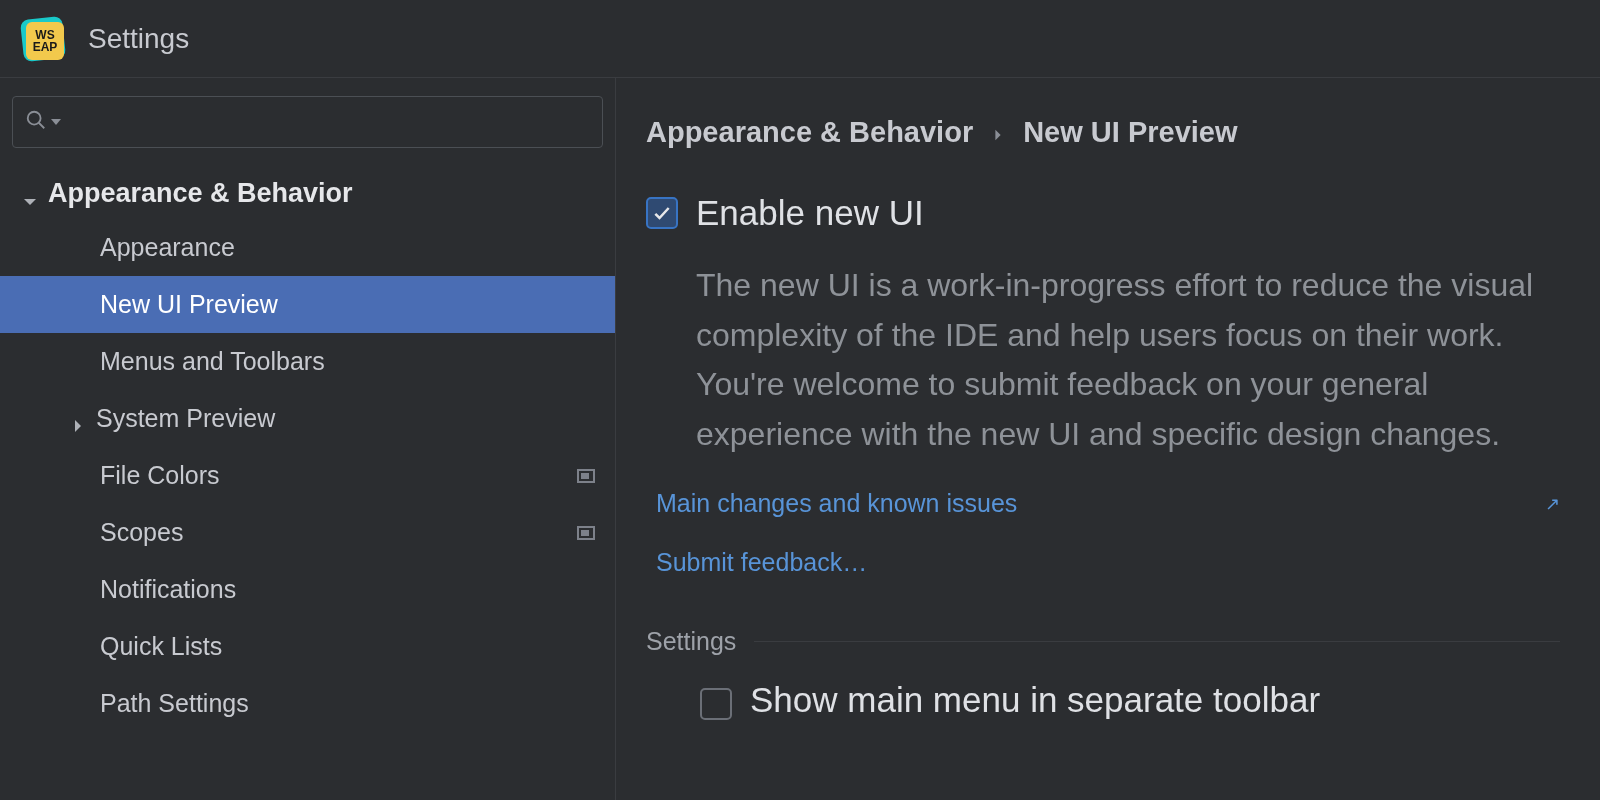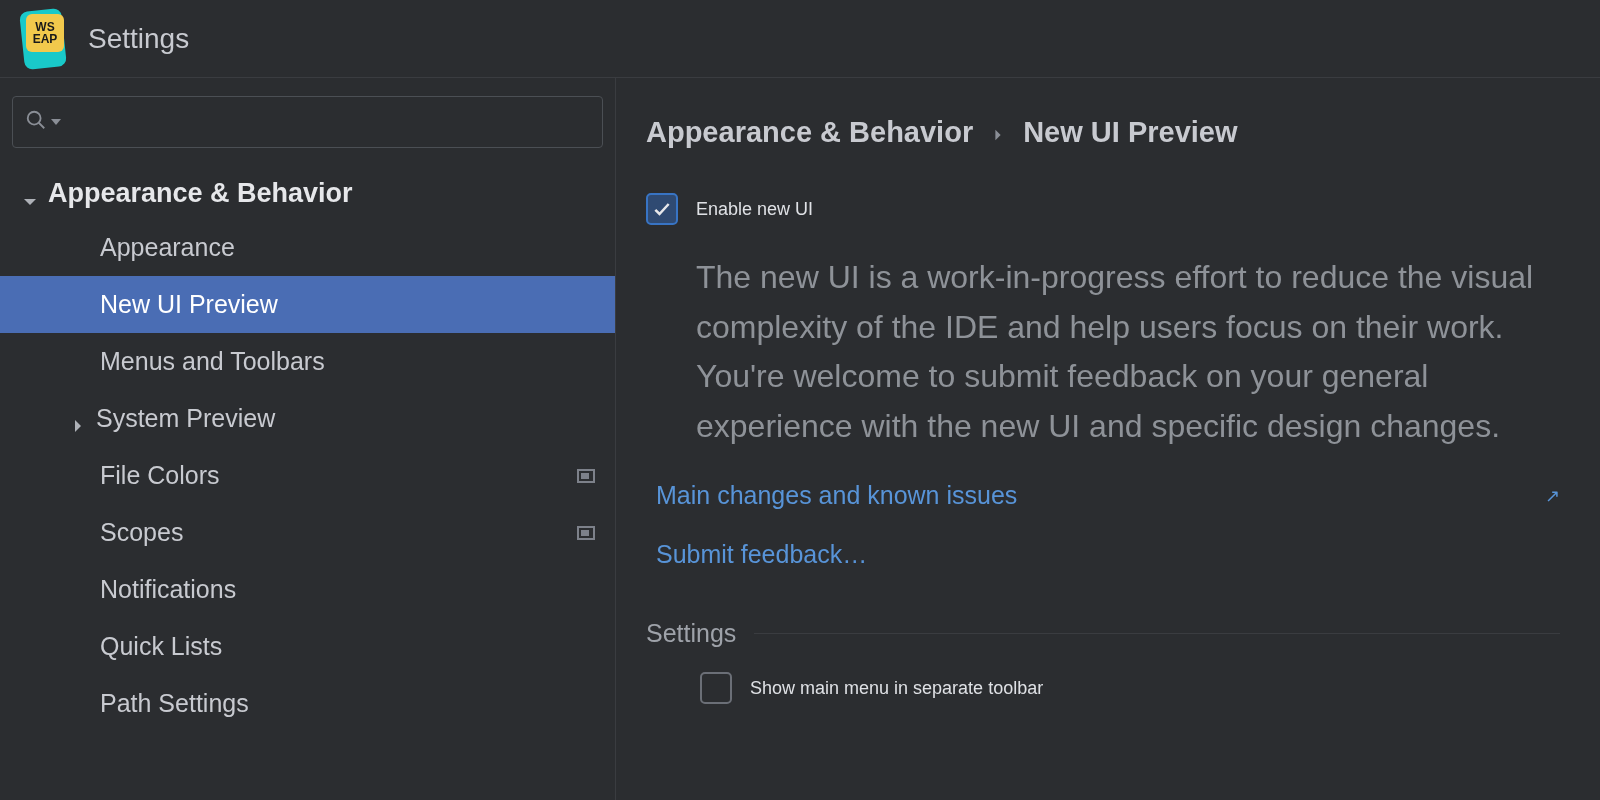--- a/index.html
+++ b/index.html
@@ -11,21 +11,21 @@
     overflow: hidden;
   }
   .titlebar {
     height: 78px;
     display: flex; align-items: center;
     padding: 0 22px;
     gap: 24px;
     border-bottom: 1px solid #3a3c40;
   }
   .app-icon {
-    width: 42px; height: 58px;
+    width: 42px; height: 42px;
     position: relative;
   }
   .app-icon .back {
     position: absolute; inset: 0;
     background: #19c9c9;
     border-radius: 8px;
     transform: rotate(-6deg);
   }
   .app-icon .front {
     position: absolute; inset: 4px 0 0 4px;
@@ -121,21 +121,21 @@
     border: 2px solid #3874c4;
     border-radius: 5px;
     background: #2f4a72;
     display: flex; align-items: center; justify-content: center;
   }
   .checkbox.unchecked {
     border-color: #6b6f77;
     background: transparent;
   }
   .checkbox svg { width: 20px; height: 20px; stroke: #e6e7ea; stroke-width: 3; fill: none; }
-  .check-label { font-size: 18px; color: #dfe1e5; }
+  .check-label { font-size: 35px; color: #dfe1e5; }
 
   .desc {
     color: #8e9298;
     font-size: 32px;
     line-height: 1.55;
     padding-left: 50px;
     margin-bottom: 30px;
     max-width: 890px;
   }
   .link {
@@ -150,21 +150,21 @@
   .link .ext { font-size: 18px; color: #5894d8; }
 
   .section {
     display: flex; align-items: center; gap: 18px;
     margin-top: 50px; margin-bottom: 24px;
   }
   .section-title { font-size: 25px; color: #9ea2a9; }
   .section .line { flex: 1; height: 1px; background: #3a3c40; }
 
   .sub-check-row {
-    display: flex; align-items: center; gap: 18px;
+    display: flex; align-items: flex-end; gap: 18px;
     padding-left: 54px;
   }
 </style>
 </head>
 <body>
 
 <div class="titlebar">
   <div class="app-icon">
     <div class="back"></div>
     <div class="front">

